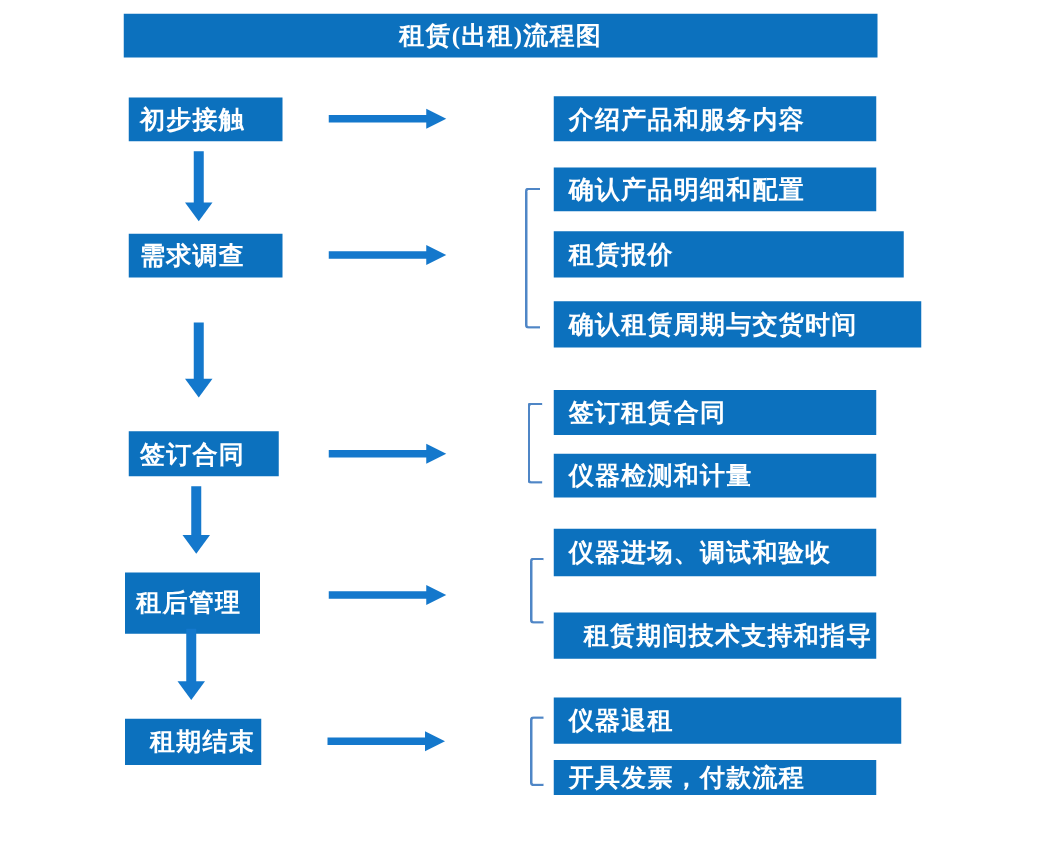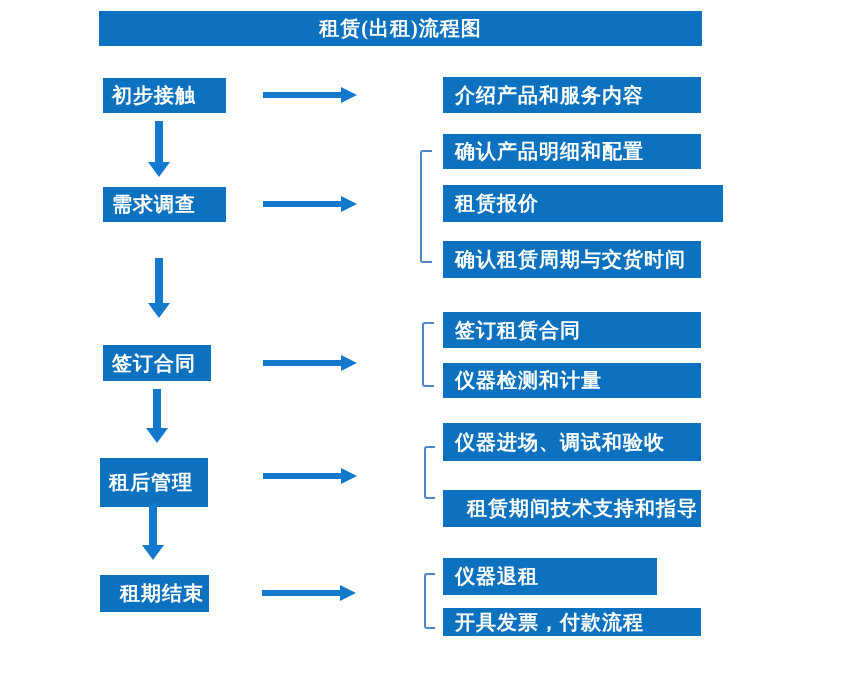--- a/index.html
+++ b/index.html
@@ -31,33 +31,33 @@
   }
   .titlebar{
     left:99px;top:11px;width:603px;height:35px;
     justify-content:center;
   }
   .step{padding-left:9px;}
   .out{padding-left:12px;}
   
   .s1{left:103px;top:78px;width:123px;height:35px;}
   .s2{left:103px;top:187px;width:123px;height:35px;}
-  .s3{left:103px;top:345px;width:108px;height:36px;}
+  .s3{left:103px;top:345px;width:120px;height:36px;}
   .s4{left:100px;top:458px;width:108px;height:49px;}
   .s5{left:100px;top:575px;width:109px;height:37px;padding-left:20px;}
   
   .o11{left:443px;top:77px;width:258px;height:36px;}
   .o21{left:443px;top:134px;width:258px;height:35px;}
   .o22{left:443px;top:185px;width:280px;height:37px;}
-  .o23{left:443px;top:241px;width:258px;height:37px;}
+  .o23{left:443px;top:241px;width:294px;height:37px;}
   .o31{left:443px;top:312px;width:258px;height:36px;}
   .o32{left:443px;top:363px;width:258px;height:35px;}
   .o41{left:443px;top:423px;width:258px;height:38px;}
   .o42{left:443px;top:490px;width:258px;height:37px;padding-left:24px;}
-  .o51{left:443px;top:558px;width:214px;height:37px;text-align:center;}
+  .o51{left:443px;top:558px;width:278px;height:37px;text-align:center;}
   .o52{left:443px;top:608px;width:258px;height:28px;}
   
   .varrow{position:absolute;width:22px;}
   .varrow .vshaft{position:absolute;left:7px;top:0;bottom:14px;width:8px;background:var(--arrow);}
   .varrow .vhead{position:absolute;left:0;bottom:0;width:0;height:0;
     border-left:11px solid transparent;border-right:11px solid transparent;
     border-top:15px solid var(--arrow);}
   .v1{left:148px;top:121px;height:56px;}
   .v2{left:148px;top:258px;height:60px;}
   .v3{left:146px;top:389px;height:54px;}

